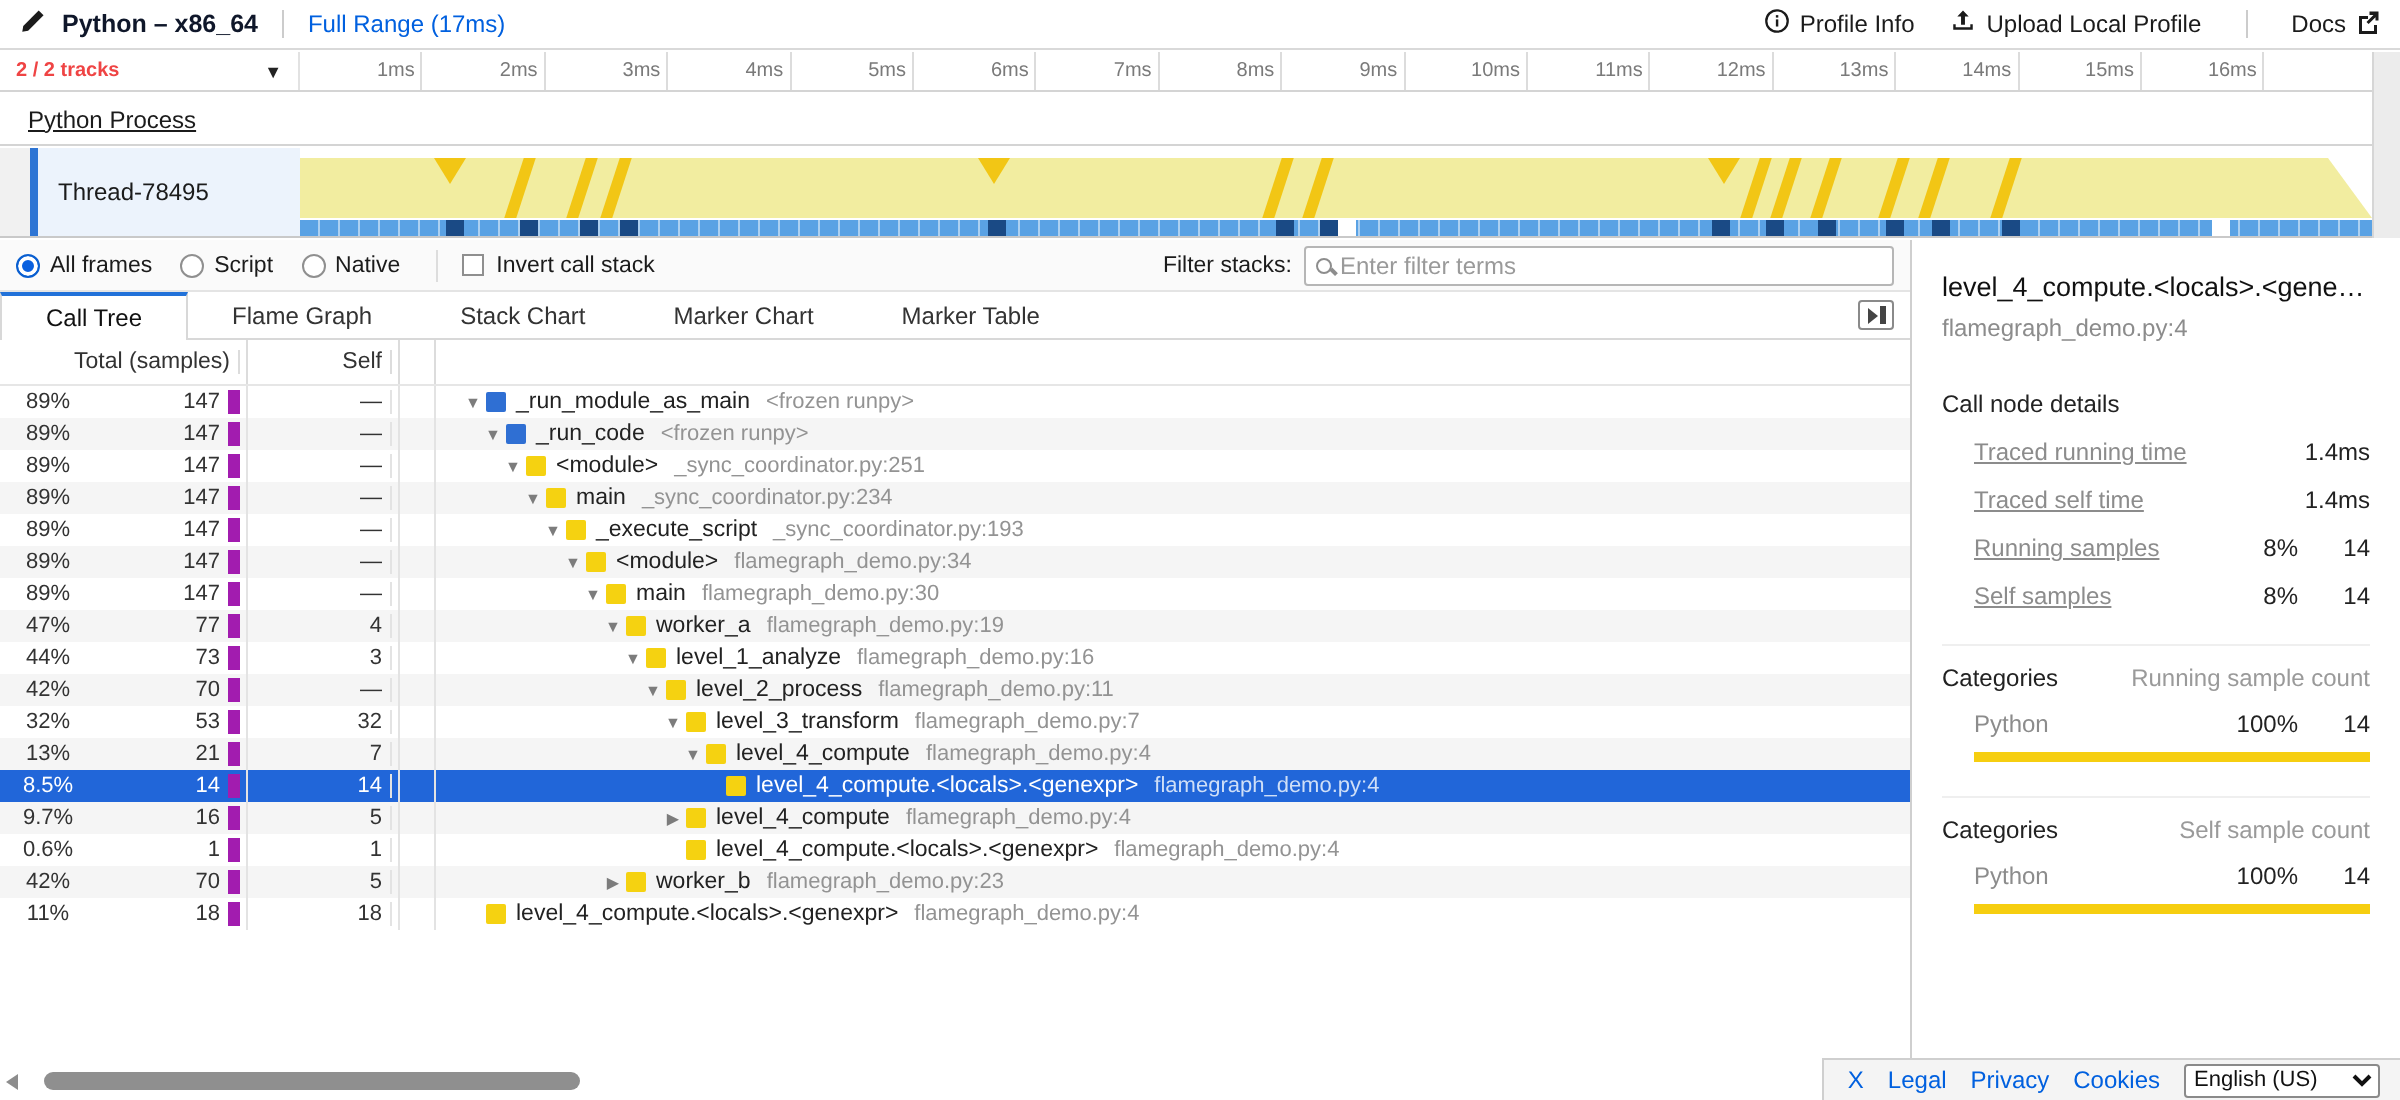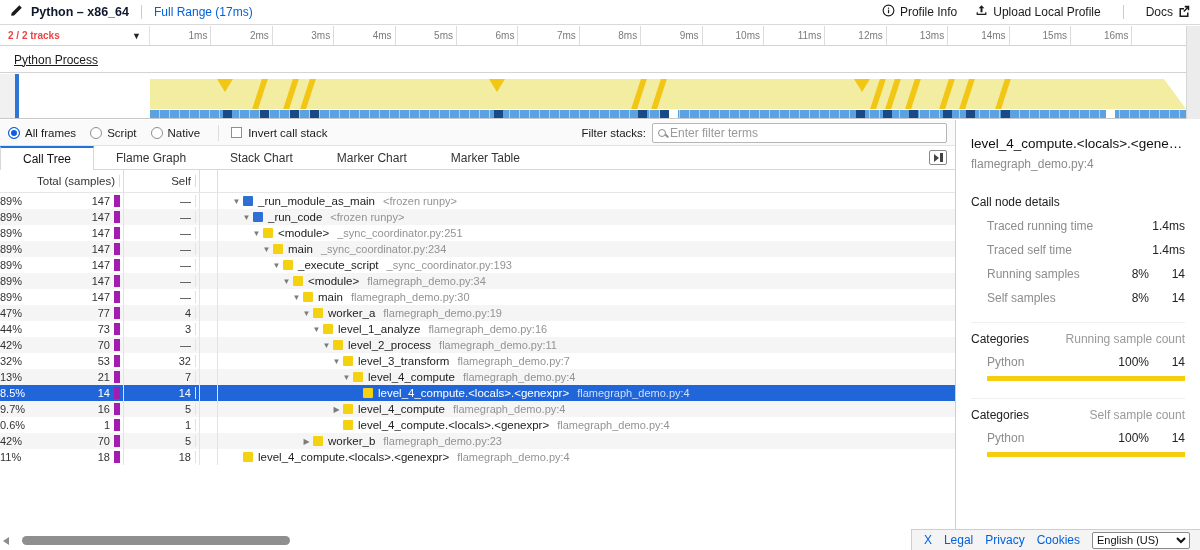--- a/index.html
+++ b/index.html
@@ -94,41 +94,41 @@
     border-bottom:1px solid #e6e6e6; }
   .hc-total { width:120px; text-align:right; padding-right:4px; border-right:1px solid #dcdcdc; }
   .hc-sp { width:4px; height:100%; border-right:1px solid #dcdcdc; }
   .hc-self { width:72px; text-align:right; padding-right:4px; border-right:1px solid #dcdcdc; }
   .hc-icon { width:18px; height:100%; border-right:1px solid #dcdcdc; }
 
   #rows {}
   .row { height:16px; display:flex; align-items:center; font-size:11px; color:#333; cursor:pointer; }
   .row:nth-child(even) { background:#f5f5f5; }
   .row.selected { background:var(--selection); color:#fff; }
-  .c-pct { width:48px; text-align:left; }
+  .c-pct { width:48px; text-align:center; }
   .c-total { width:72px; text-align:right; border-right:6px solid #a21caf; padding-right:4px; }
   .c-sp { width:4px; height:100%; border-right:1px solid #e3e3e3; }
   .c-self { width:72px; text-align:right; border-right:1px solid #e3e3e3; padding-right:4px; }
   .c-icon { width:18px; height:100%; border-right:1px solid #e3e3e3; }
   .c-tree { flex:1; white-space:nowrap; overflow:hidden; display:flex; align-items:center; }
   .twisty { width:13px; font-size:8px; color:#7c7c7c; display:inline-block; text-align:center; flex:0 0 auto; cursor:pointer; }
   .fbox { width:10px; height:10px; display:inline-block; margin-right:5px; flex:0 0 auto; border-radius:1px; }
   .fbox.blue { background:var(--icon_blue); }
   .fbox.yellow { background:var(--icon_yellow); }
   .fname { color:#222; font-size:11.5px; }
   .row.selected .fname { color:#fff; }
   .ffile { color:#939393; margin-left:8px; font-size:11px; }
   .row.selected .ffile { color:#cfdff7; }
 
   
   #sb-title { font-size:13.5px; color:#111; white-space:nowrap; overflow:hidden; text-overflow:ellipsis; }
   #sb-subtitle { font-size:12px; color:#8c8c8c; margin-top:6px; }
   #sb-details-heading { font-size:12px; color:#222; margin-top:24px; }
   .sb-stat { display:flex; margin-top:10px; padding-left:16px; font-size:12px; }
-  .sb-stat .lab { color:#8c8c8c; flex:1; }
+  .sb-stat .lab { color:#8c8c8c; flex:1;text-decoration:underline; }
   .sb-stat .pct { width:40px; text-align:right; color:#222; }
   .sb-stat .val { width:36px; text-align:right; color:#222; }
   .sb-cat { margin-top:17px; border-top:1px solid #efefef; padding-top:9px; }
   .sb-cat-head { display:flex; font-size:12px; }
   .sb-cat-head .h1 { color:#222; flex:1; }
   .sb-cat-head .h2 { color:#9a9a9a; }
   .sb-cat-row { display:flex; margin-top:9px; padding-left:16px; font-size:12px; }
   .sb-cat-row .nm { color:#8c8c8c; flex:1; }
   .sb-cat-row .pct { width:44px; text-align:right; color:#222; }
   .sb-cat-row .val { width:36px; text-align:right; color:#222; }
@@ -221,20 +221,23 @@
         <div class="ruler-tick" style="left: 1070.4px; width: 62px;">16ms</div>
       </div>
   </div>
 
   <div id="process-row">
     <span>Python Process</span>
   </div>
   <div id="thread-row">
     <div id="thread-gutter"></div>
     <div id="thread-accent"></div>
+    <div id="thread-label">
+      <span>Thread-78495</span>
+    </div>
     <div id="track-graph">
       <div id="track-band">
           <div class="mk-slash" style="left: 107px;"></div>
           <div class="mk-slash" style="left: 138px;"></div>
           <div class="mk-slash" style="left: 155px;"></div>
           <div class="mk-slash" style="left: 486px;"></div>
           <div class="mk-slash" style="left: 506px;"></div>
           <div class="mk-slash" style="left: 725px;"></div>
           <div class="mk-slash" style="left: 740px;"></div>
           <div class="mk-slash" style="left: 760px;"></div>

